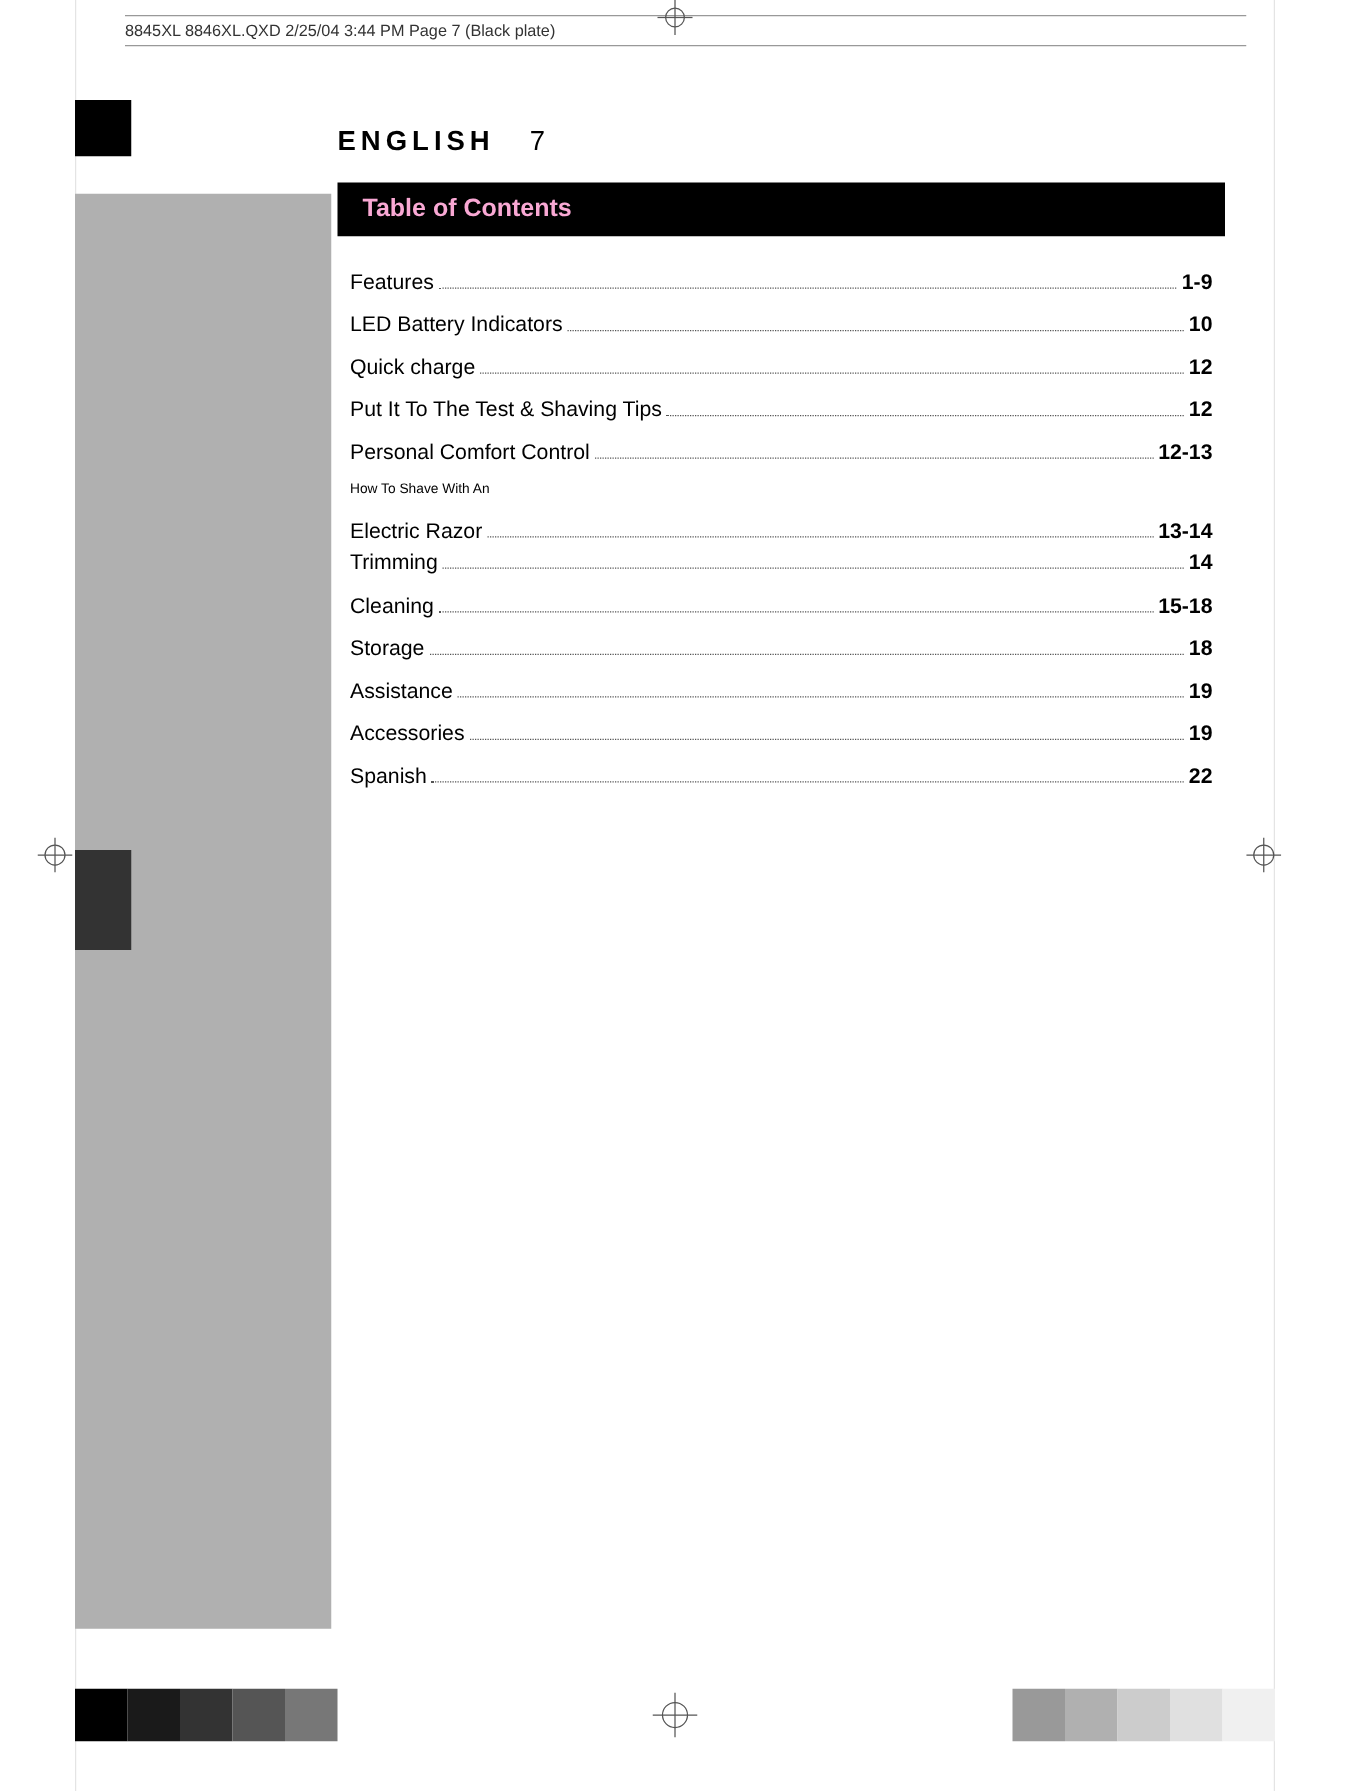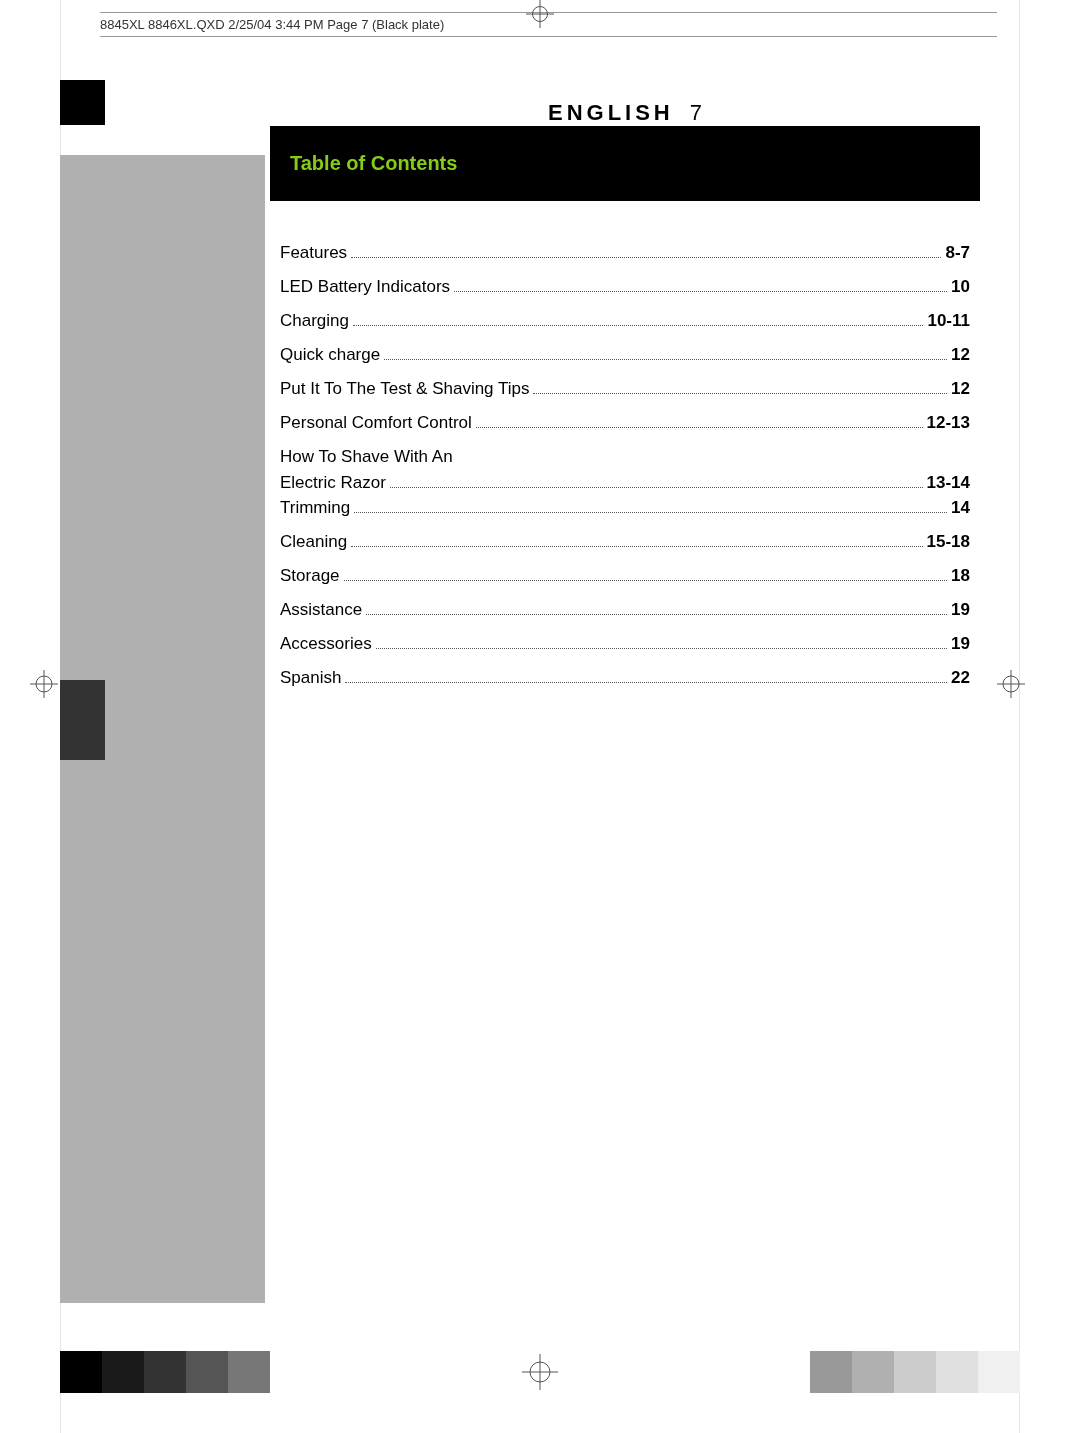--- a/index.html
+++ b/index.html
@@ -85,23 +85,24 @@
     .main-content {
       position: absolute;
       top: 100px;
       left: 270px;
       right: 100px;
     }
 
     
     .english-header {
       display: flex;
-      justify-content: center;
+      justify-content: flex-start;
       align-items: center;
-      gap: 16px;
+      margin-bottom: 20px;
+      gap: 28px;
     }
 
     .english-title {
       font-size: 22px;
       font-weight: bold;
       letter-spacing: 4px;
       color: #000;
     }
 
     .page-number {
@@ -110,25 +111,25 @@
       color: #000;
     }
 
     
     .toc-container {
       width: 100%;
     }
 
     .toc-header {
       background: #000;
-      color: #84cc16;
-      padding: 26px 20px;
+      color: #f9a8d4;
+      padding: 10px 20px;
       font-size: 20px;
       font-weight: bold;
-      margin-bottom: 41px;
+      margin-bottom: 26px;
     }
 
     
     .toc-entries {
       padding: 0 10px;
     }
 
     .toc-entry {
       display: flex;
       justify-content: space-between;
@@ -165,25 +166,25 @@
       font-weight: bold;
       white-space: nowrap;
     }
 
     
     .toc-entry-multiline {
       margin-bottom: 4px;
     }
 
     .toc-entry-multiline .toc-line1 {
-      font-size: 17px;
+      font-size: 11px;
       font-weight: normal;
       color: #000;
       display: block;
-      margin-bottom: 6px;
+      margin-bottom: 18px;
     }
 
     .toc-entry-multiline .toc-line2-row {
       display: flex;
       justify-content: space-between;
       align-items: center;
       font-size: 17px;
       color: #000;
     }
 
@@ -336,38 +337,31 @@
   <div class="toc-container">
     <div class="toc-header">Table of Contents</div>
 
     <div class="toc-entries">
 
       <div class="toc-entry">
         <div class="toc-entry-left">
           <span class="toc-label">Features</span>
           <span class="toc-dots"></span>
         </div>
-        <span class="toc-page">8-7</span>
+        <span class="toc-page">1-9</span>
       </div>
 
       <div class="toc-entry">
         <div class="toc-entry-left">
           <span class="toc-label">LED Battery Indicators</span>
           <span class="toc-dots"></span>
         </div>
         <span class="toc-page">10</span>
       </div>
 
-      <div class="toc-entry">
-        <div class="toc-entry-left">
-          <span class="toc-label">Charging</span>
-          <span class="toc-dots"></span>
-        </div>
-        <span class="toc-page">10-11</span>
-      </div>
 
       <div class="toc-entry">
         <div class="toc-entry-left">
           <span class="toc-label">Quick charge</span>
           <span class="toc-dots"></span>
         </div>
         <span class="toc-page">12</span>
       </div>
 
       <div class="toc-entry">

